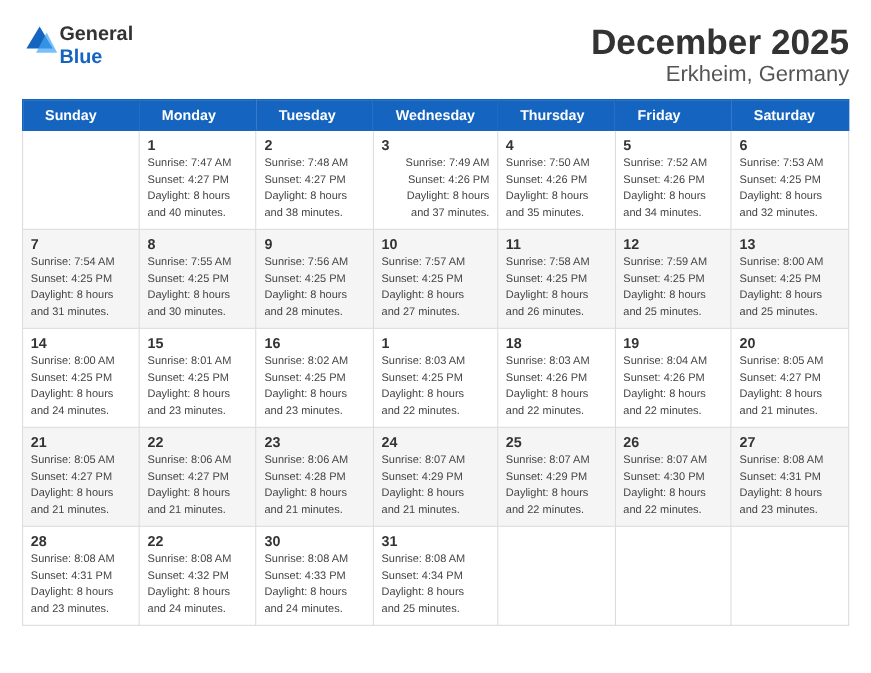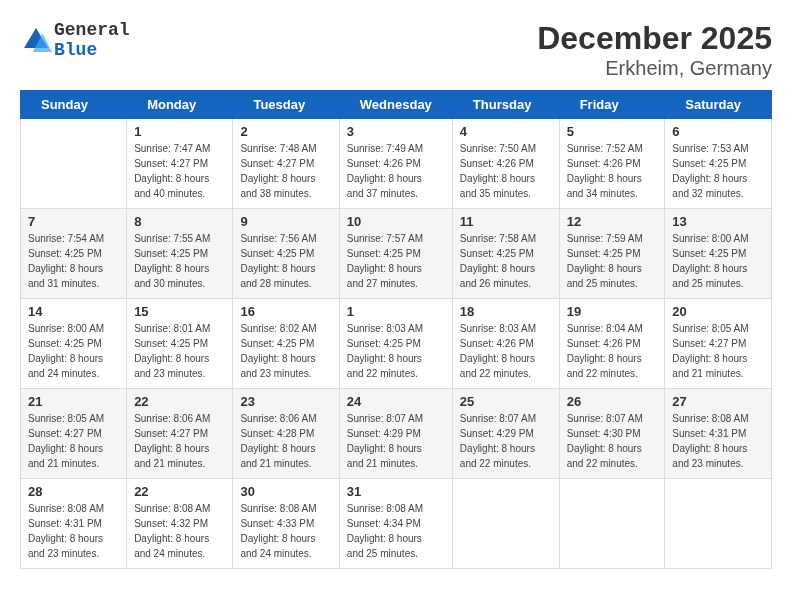--- a/index.html
+++ b/index.html
@@ -11,22 +11,21 @@
       padding: 20px;
     }
     .header-area {
       display: flex;
       justify-content: space-between;
       align-items: flex-start;
       margin-bottom: 10px;
     }
     .logo {
       display: flex;
-      align-items: center;
-      font-family: Liberation Mono, monospace;
+      align-items: flex-start;
     }
     .logo-text-general {
       font-size: 18px;
       font-weight: bold;
       color: #333;
     }
     .logo-text-blue {
       font-size: 18px;
       font-weight: bold;
       color: #1565c0;
@@ -138,21 +137,21 @@
         </td>
         <td>
           <span class="day-num">2</span>
           <div class="day-info" style="white-space: pre-line;">Sunrise: 7:48 AM
 Sunset: 4:27 PM
 Daylight: 8 hours
 and 38 minutes.</div>
         </td>
         <td>
           <span class="day-num">3</span>
-          <div class="day-info" style="white-space: pre-line;">Sunrise: 7:49 AM
+          <div class="day-info" style="white-space: pre-line; text-align: right;">Sunrise: 7:49 AM
 Sunset: 4:26 PM
 Daylight: 8 hours
 and 37 minutes.</div>
         </td>
         <td>
           <span class="day-num">4</span>
           <div class="day-info" style="white-space: pre-line;">Sunrise: 7:50 AM
 Sunset: 4:26 PM
 Daylight: 8 hours
 and 35 minutes.</div>

